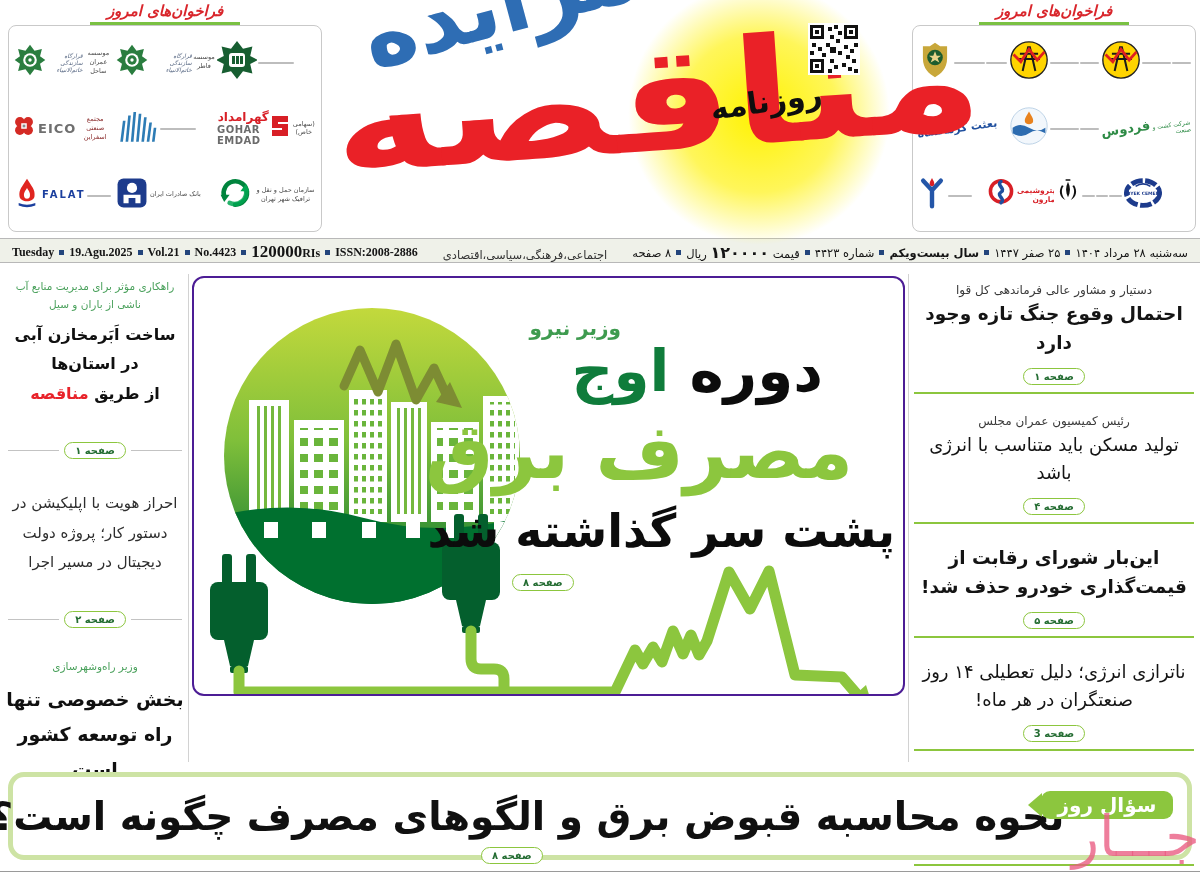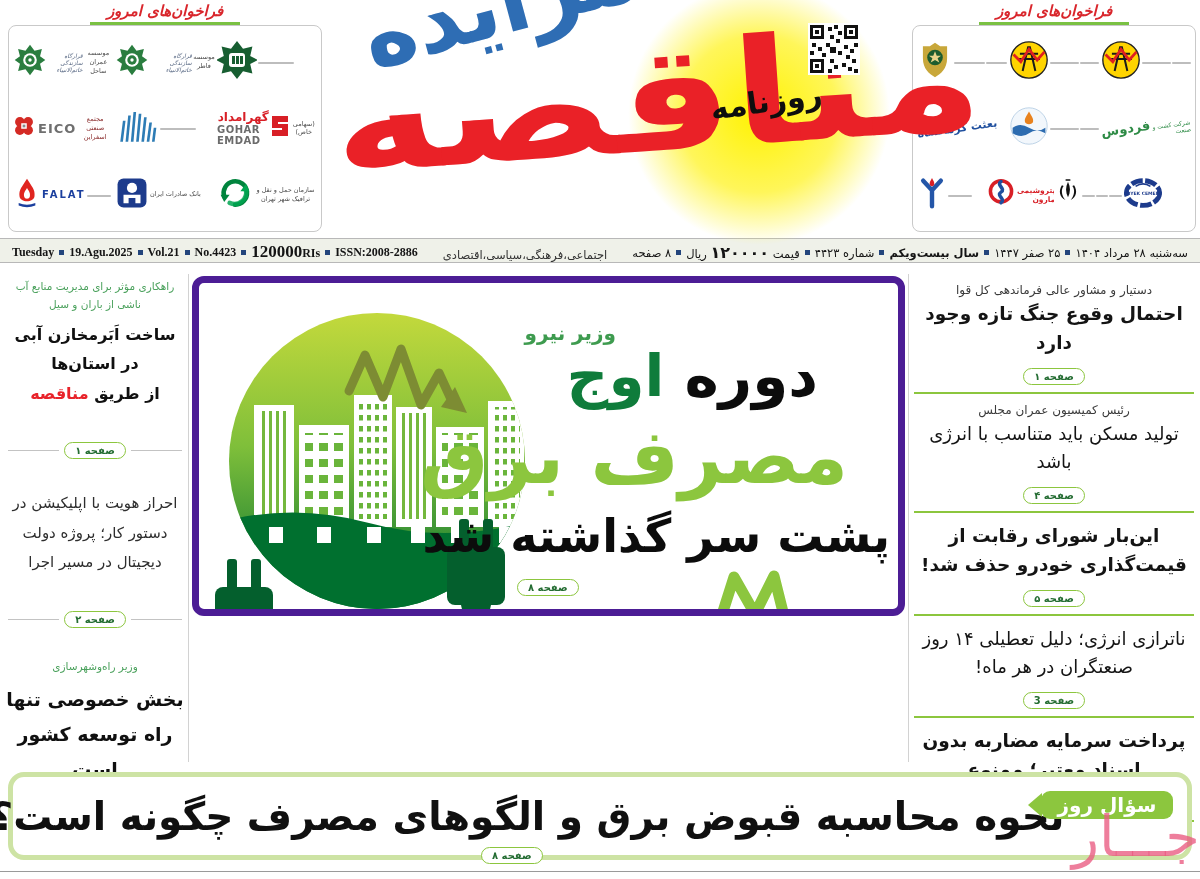--- a/index.html
+++ b/index.html
@@ -60,28 +60,28 @@
   .kicker-green { color:#4aa15c; font-size:10.5px; line-height:1.7; }
   .lc-h1 { font-size:16px; font-weight:bold; color:#101010; line-height:1.85; margin-top:6px; }
   .red { color:#e8232a; }
   .lc-h2 { font-size:15px; color:#2e2e2e; line-height:1.95; }
   .btn-row { display:flex; align-items:center; gap:5px; margin:34px 4px 30px; }
   .btn-row::before, .btn-row::after { content:""; flex:1; height:1px; background:#c3c3c3; }
   .page-btn { display:inline-block; border:1.2px solid #8cc63e; border-radius:9px; padding:2px 10px;
               font-size:10px; font-weight:bold; color:#256d33; background:#fff; white-space:nowrap; direction:rtl; }
 
   .right-col { position:absolute; left:914px; top:278px; width:280px; direction:rtl; text-align:center; }
-  .news { border-bottom:2px solid #8cc63e; padding:5px 0 0; margin-bottom:4px; }
+  .news { border-bottom:2px solid #8cc63e; padding:5px 0 0; margin-bottom:15px; }
   .news .kick { font-size:12px; color:#3a3a3a; margin-bottom:3px; }
   .news .hl { font-size:18px; color:#141414; line-height:1.55; }
   .news.bold .hl { font-weight:bold; font-size:18.5px; }
   .news .btn-wrap { margin:8px 0 7px; }
 
   
-  .center-box { position:absolute; left:192px; top:276px; width:713px; height:340px; border:7px solid #4c1d95; border-radius:12px; background:#fff; overflow:hidden;padding-left:8px; }
+  .center-box { position:absolute; left:192px; top:276px; width:713px; height:420px; border:2px solid #4c1d95; border-radius:12px; background:#fff; overflow:hidden;padding-left:8px; }
   .illus { position:absolute; left:0; top:0; }
   .lead-kicker { position:absolute; right:282px; top:38px; font-size:20px; color:#3e9b4f; font-weight:bold; direction:rtl; white-space:nowrap; }
   .lead-l1 { position:absolute; right:80px; top:62px; font-size:58px; font-weight:bold; color:#0c0c0c; direction:rtl; white-space:nowrap; line-height:1.1; }
   .lead-l1 .g { color:#0f7c3b; }
   .lead-l2 { position:absolute; right:50px; top:132px; font-size:76px; font-weight:bold; color:#8cc63e; direction:rtl; white-space:nowrap; line-height:1.1; }
   .lead-l3 { position:absolute; right:8px; top:228px; font-size:46px; font-weight:bold; color:#0c0c0c; direction:rtl; white-space:nowrap; line-height:1.1; }
   .lead-btn { position:absolute; left:318px; top:296px; }
 
   
   .banner { position:absolute; left:8px; top:772px; width:1184px; height:88px; border:5px solid #cde3a4; border-radius:16px; background:#fff; z-index:2; }

